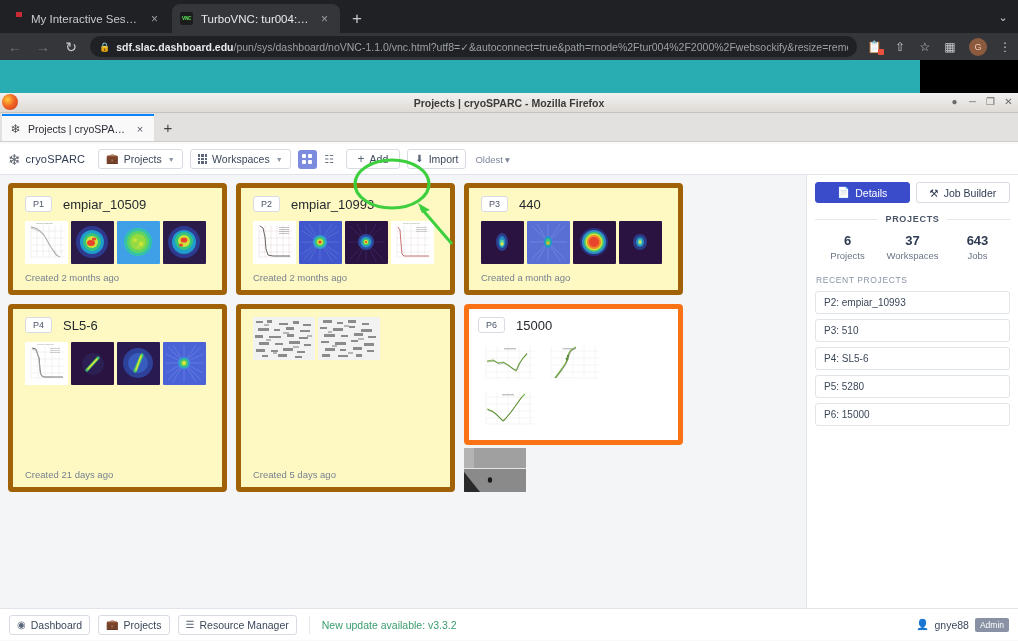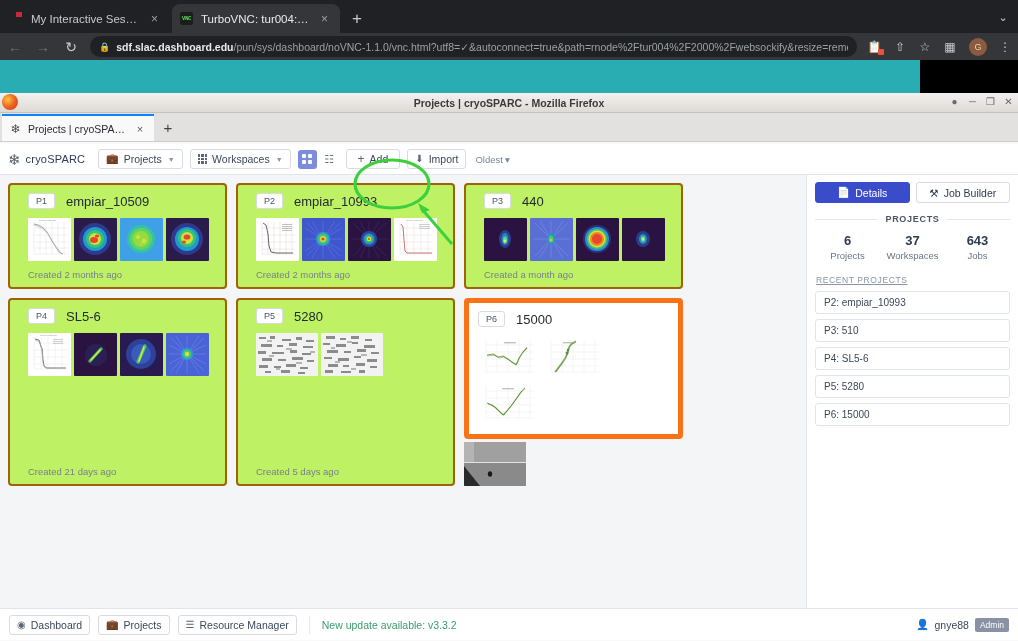--- a/index.html
+++ b/index.html
@@ -232,22 +232,22 @@
   .tgl-grid i { background: #fff; border-radius: 1px; }
   .tree-ico { font-size: 11px; color: #6b7486; }
   .cs-oldest { font-size: 9.5px; color: #7c869a; display: flex;
                align-items: center; gap: 2px; margin-left: 2px; }
 
   .cs-body { display: flex; height: 433px; }
   .cs-main { width: 806px; padding: 8px; position: relative;
              background: #f4f5f7; overflow: hidden; }
   .cards { display: flex; flex-wrap: wrap; gap: 9px; align-content: flex-start; }
   .card {
-    width: 219px; background: #bef264; border: 2px solid #a16207;
-    border-radius: 4px; padding: 8px 9px 0 18px;
+    width: 219px; background: #fef9c3; border: 5px solid #a16207;
+    border-radius: 4px; padding: 8px 9px 0 12px;
     display: flex; flex-direction: column;
   }
   .card-head { display: flex; align-items: center; gap: 11px; margin-bottom: 9px; }
   .card-pid {
     border: 1px solid #d8dce2; border-radius: 3px;
     font-size: 9px; color: #4a5568; padding: 2px 7px; background: #fff;
     min-width: 26px; text-align: center;
   }
   .card-title { font-size: 13px; color: #24292e; }
   .thumbs { display: flex; gap: 3px; flex-wrap: wrap; }
@@ -278,21 +278,20 @@
   .side-sectionline .tx {
     font-size: 9px; letter-spacing: .7px; color: #4a5568; font-weight: bold;
   }
   .stats { display: flex; }
   .stat { flex: 1; text-align: center; }
   .stat-num { font-size: 13px; font-weight: bold; color: #2f3b52; }
   .stat-lbl { font-size: 9.5px; color: #6b7486; margin-top: 2px; }
   .side-recent-label {
     font-size: 8.5px; letter-spacing: .6px; color: #8a94a6;
     margin: 14px 0 6px 1px;
-    text-decoration: underline;
   }
   .recent-item {
     border: 1px solid #e1e4e8; border-radius: 3px;
     font-size: 10px; color: #3c4859; padding: 5px 8px; margin-bottom: 5px;
     background: #fff;
   }
 
   .cs-footer {
     height: 32px; background: #fff; border-top: 1px solid #e1e4e8;
     display: flex; align-items: center; padding: 0 9px; gap: 8px;
@@ -677,24 +676,20 @@
                       <circle cx="21" cy="21" r="6" fill="#2f9fd0"></circle>
                       <circle cx="21" cy="21" r="4" fill="#46c96e"></circle>
                       <circle cx="21" cy="21" r="2.2" fill="#d4e336"></circle>
                     </svg>
                   </div>
               </div>
               <div class="card-created">Created 21 days ago</div>
             </div>
 
             <div class="card">
-              <div class="card-head">
-                <span class="card-pid">P5</span>
-                <span class="card-title">5280</span>
-              </div>
               <div class="thumbs">
                 <div class="thumb wide">
                     <svg viewBox="0 0 62 43">
                       <rect width="62" height="43" fill="#f2f2f2"></rect>
                       <g fill="#8b8b8b">
                         <rect x="3" y="4" width="7" height="2"></rect>
                         <rect x="14" y="3" width="5" height="3"></rect>
                         <rect x="26" y="6" width="9" height="2"></rect>
                         <rect x="40" y="4" width="6" height="3"></rect>
                         <rect x="50" y="7" width="8" height="2"></rect>

